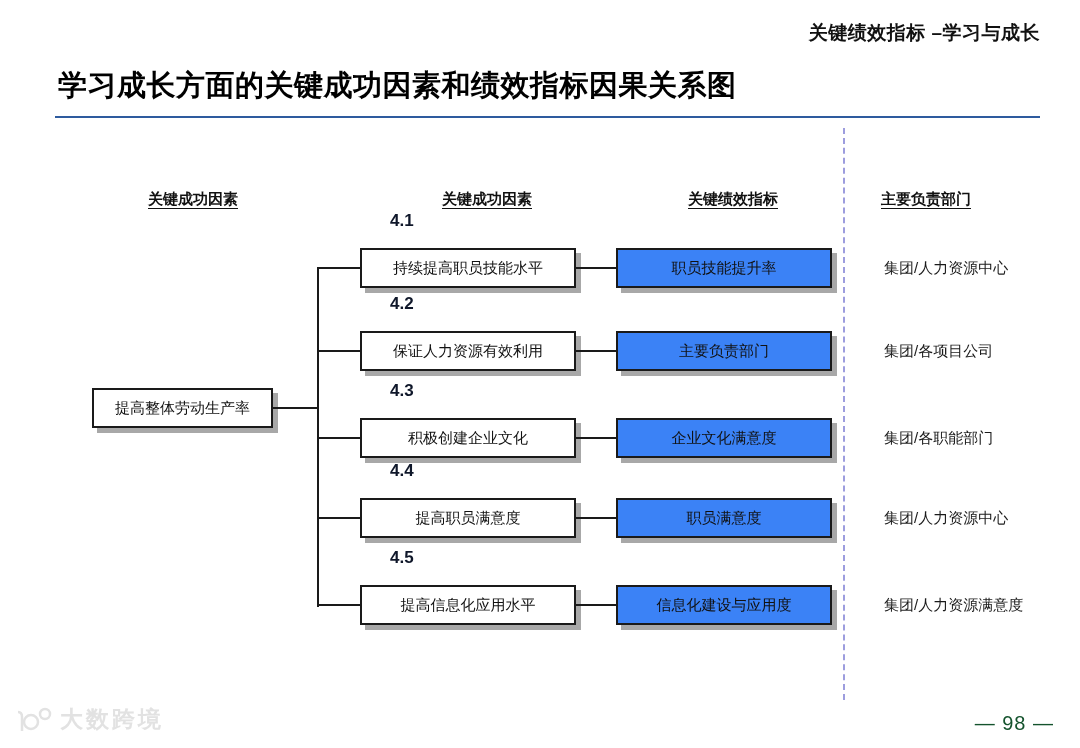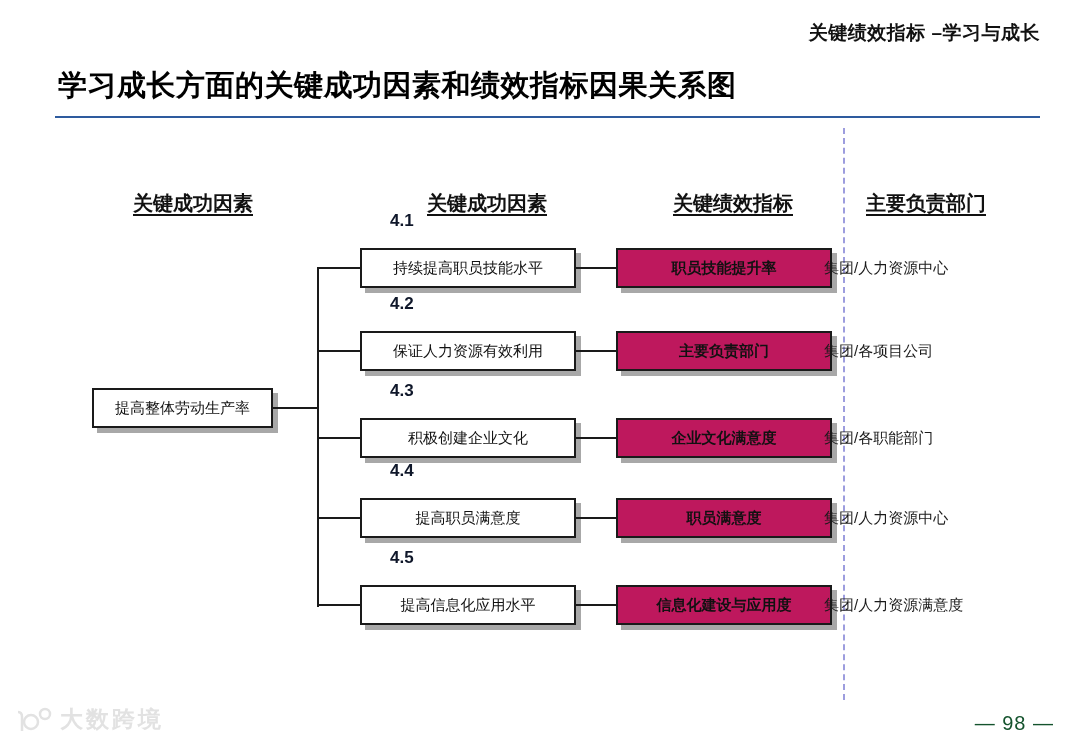--- a/index.html
+++ b/index.html
@@ -27,50 +27,50 @@
   }
 
   
   .divider{
     top:128px;left:843px;height:572px;width:0;
     border-left:2px dashed #9d9dde;
   }
 
   
   .col-header{
-    top:190px;font-size:20px;font-weight:bold;color:#111;
+    top:190px;font-size:15px;font-weight:bold;color:#111;
     text-decoration:underline;text-underline-offset:4px;
     transform:translateX(-50%);white-space:nowrap;
   }
 
   
   .node-box{
     height:40px;border:2px solid #1a1a1a;background:#fff;
     box-shadow:5px 5px 0 #a8a8a8;
     display:flex;align-items:center;justify-content:center;
     font-size:15px;color:#111;white-space:nowrap;box-sizing:border-box;
   }
-  .kpi-box{background:#be185d;font-weight:bold;}
+  .kpi-box{background:#3b82f6;}
 
   .root-box{left:92px;top:388px;width:181px;}
   .csf-box{left:360px;width:216px;}
   .kpi-pos{left:616px;width:216px;}
 
   
   .hline{height:2px;background:#1a1a1a;}
   .vline{width:2px;background:#1a1a1a;}
 
   
   .num-label{
     left:390px;font-size:17px;font-weight:bold;color:#0f172a;
   }
 
   
   .dept-label{
-    left:824px;font-size:15px;color:#1a1a1a;white-space:nowrap;
+    left:884px;font-size:15px;color:#1a1a1a;white-space:nowrap;
   }
 
   
   .page-number{
     top:712px;right:26px;font-size:20px;color:#14532d;letter-spacing:1px;
   }
   .watermark{
     left:12px;top:704px;display:flex;align-items:center;gap:6px;
     color:#e2e2e2;
   }

